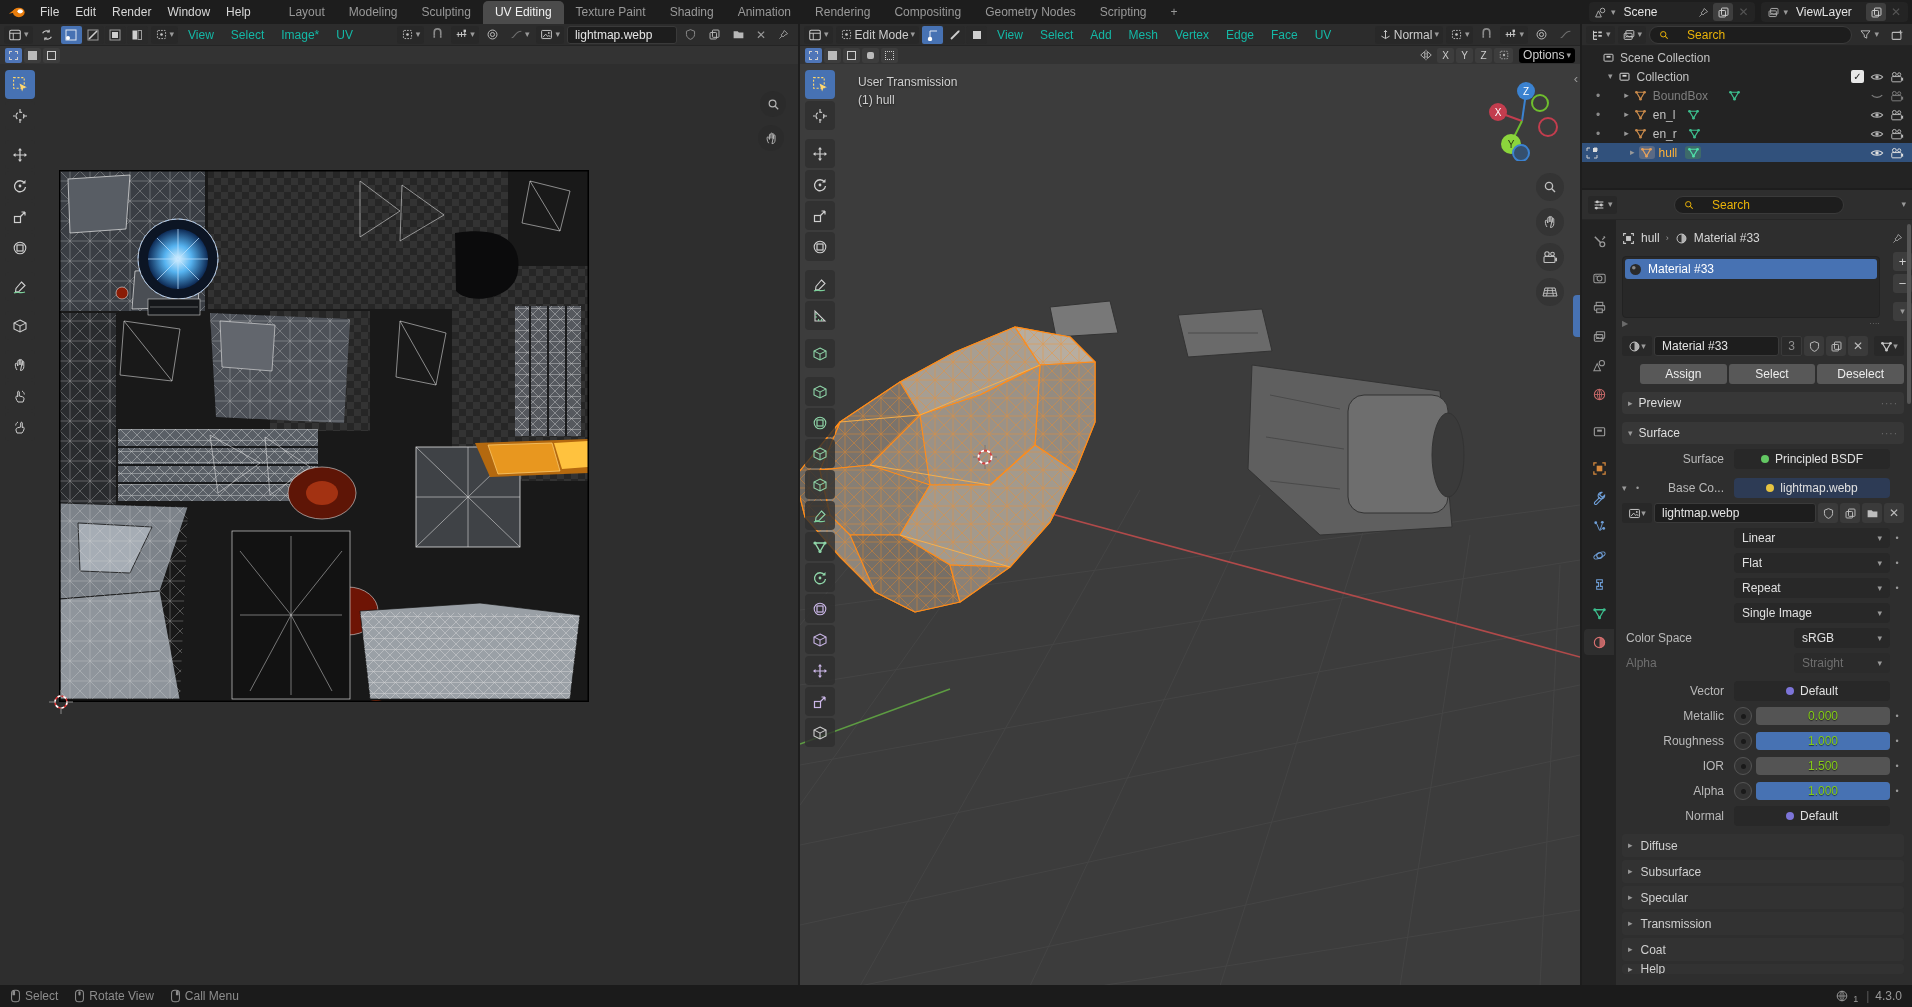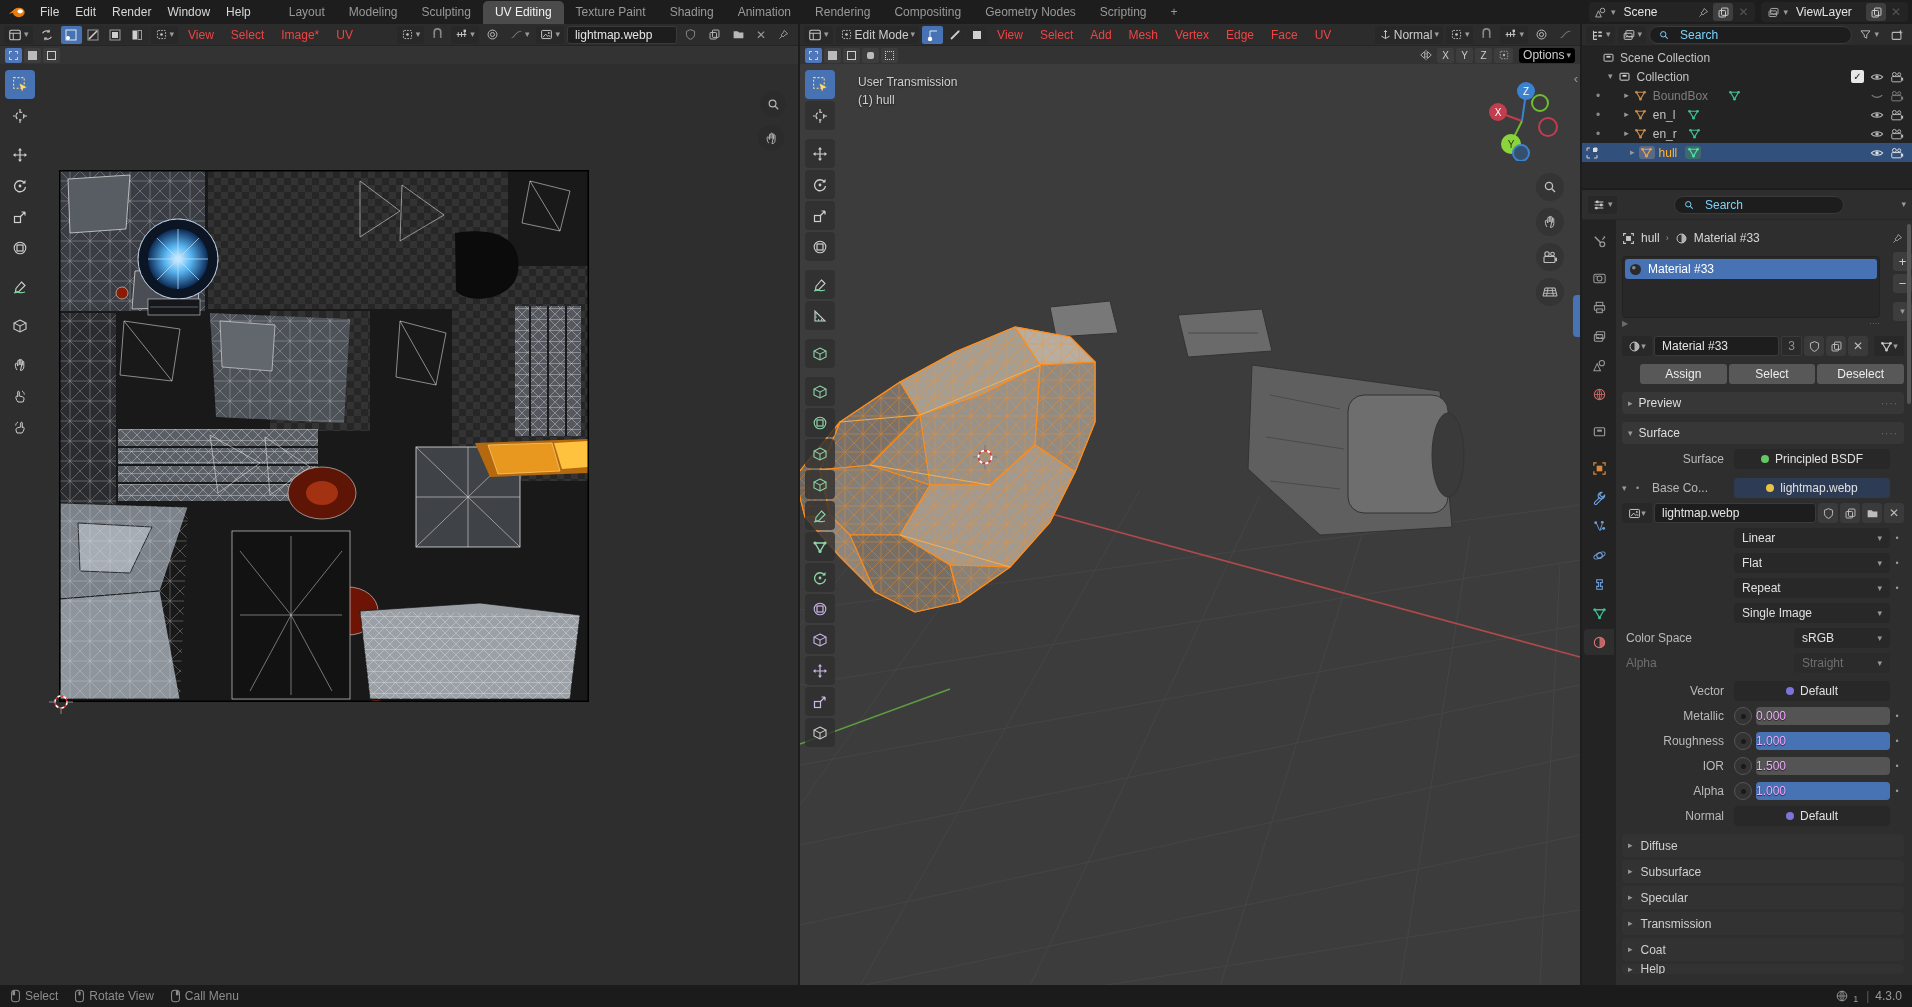--- a/index.html
+++ b/index.html
@@ -22,21 +22,21 @@
 #topbar-right { margin-left:auto; display:flex; gap:6px; margin-right:4px; }
 .tb-widget { display:flex; align-items:center; background:#242424; border-radius:4px; height:20px; padding:0 2px; }
 .tb-widget .name { padding:0 8px; color:#e3e3e3; min-width:78px; }
 .tb-btn { width:20px; height:18px; display:flex; align-items:center; justify-content:center; color:#9a9a9a; border-radius:3px; }
 .tb-btn.raised { background:#3e3e3e; color:#cfcfcf; }
 .tb-btn.dim { color:#555; }
 
 
 .ed-header { height:22px; background:#2c2c2c; display:flex; align-items:center; padding:0 4px; gap:3px; border-bottom:1px solid #242424;}
 .tool-row { height:18px; background:#333333; display:flex; align-items:center; padding:0 5px; gap:2px; }
-.hmenu { padding:0 7px; color:#ef4444; }
+.hmenu { padding:0 7px; color:#14b8a6; }
 .hbtn { display:flex; align-items:center; gap:2px; background:#282828; border-radius:3px; height:18px; padding:0 4px; color:#cdcdcd; }
 .hbtn.flat { background:transparent; }
 .chev { font-size:9px; color:#9a9a9a; line-height:1; }
 .seg { display:flex; gap:1px; }
 .segbtn { width:21px; height:18px; background:#2a2a2a; display:flex; align-items:center; justify-content:center; border-radius:2px; color:#b5b5b5;}
 .segbtn.on { background:#4772b3; color:#fff; }
 .modebtn { width:17px; height:15px; background:#3d3d3d; border-radius:2px; display:flex; align-items:center; justify-content:center; }
 .modebtn.on { background:#4f76b8; }
 .modebtn .g { width:9px; height:9px; border:1px dashed #cfcfcf; }
 .modebtn .gf { width:9px; height:9px; background:#bbb; }
@@ -61,21 +61,21 @@
 #gizmo { position:absolute; right:18px; top:12px; }
 .navcol { position:absolute; right:16px; top:108px; display:flex; flex-direction:column; gap:7px; }
 .navbtn { width:28px; height:28px; border-radius:50%; background:#2e2e2e99; display:flex; align-items:center; justify-content:center; color:#c0c0c0; }
 #vp-collapse { position:absolute; right:2px; top:6px; color:#9a9a9a; font-size:13px; }
 #side-tab { position:absolute; right:0; top:230px; width:7px; height:42px; background:#4772b3; border-radius:4px 0 0 4px; }
 
 
 #right { position:absolute; left:1582px; top:24px; width:330px; height:961px; }
 #outliner { position:absolute; left:0; top:0; width:330px; height:164px; background:#232323; }
 #outliner .ed-header { background:#2c2c2c; }
-.search { display:flex; align-items:center; gap:10px; background:#1d1d1d; border:1px solid #3a3a3a; border-radius:10px; height:18px; padding:0 8px; color:#7dd3fc; flex:1; }
+.search { display:flex; align-items:center; gap:17px; background:#1d1d1d; border:1px solid #3a3a3a; border-radius:10px; height:18px; padding:0 8px; color:#eab308; flex:1; }
 .otree { padding-top:2px; }
 .orow { display:flex; align-items:center; height:19px; padding-left:6px; gap:4px; color:#c2c2c2; }
 .orow .grow { flex:1; }
 .orow.sel { background:#31517c; }
 .orow .name.active-ob { color:#ffb238; }
 .orow .name.dim { color:#7e7e7e; }
 .o-ico { display:flex; align-items:center; justify-content:center; width:16px; }
 .rt-icons { display:flex; gap:6px; margin-right:8px; color:#b8b8b8; }
 
 #props { position:absolute; left:0; top:166px; width:330px; height:795px; background:#2e2e2e; }
@@ -106,21 +106,21 @@
 .pfield { flex:1; display:flex; align-items:center; gap:6px; background:#282828; border-radius:4px; height:20px; padding:0 8px; color:#e0e0e0;justify-content:center; }
 .pfield.linked { background:#2d3b55; }
 .pfield .chev { margin-left:auto; }
 .keydot { width:14px; text-align:center; color:#9a9a9a; font-size:9px; }
 .sockdot { width:8px; height:8px; border-radius:50%; flex:none; }
 .sockbtn { width:18px; height:18px; border-radius:50%; background:#333; border:1px solid #555; margin-right:4px; display:flex; align-items:center; justify-content:center; flex:none;}
 .sockbtn::after { content:""; width:5px; height:5px; border-radius:50%; background:#1a1a1a; }
 .slider { flex:1; position:relative; background:#545454; border-radius:4px; height:18px; overflow:hidden; }
 .slider .fillbar { position:absolute; inset:0; width:0; background:#4772b3; }
 .slider.full .fillbar { width:100%; }
-.slider .val { position:relative; line-height:18px; color:#f0abfc; text-shadow:0 1px 1px #0009; }
+.slider .val { position:relative; text-align:center; line-height:18px; color:#84cc16; text-shadow:0 1px 1px #0009; }
 .dimrow .plabel, .dimrow .pfield { color:#6f6f6f; }
 .dimrow .pfield { background:#2b2b2b; }
 .cpanel { display:flex; align-items:center; gap:8px; height:23px; margin-top:3px; padding:0 6px; background:#323232; border-radius:3px; color:#d0d0d0; }
 #props-scroll { position:absolute; right:1px; top:34px; width:4px; height:180px; background:#565656; border-radius:2px; }
 
 
 #statusbar { position:absolute; left:0; bottom:0; right:0; height:22px; background:#1b1b1b; display:flex; align-items:center; padding:0 10px; color:#8d8d8d; }
 .hint { display:flex; align-items:center; gap:4px; margin-right:16px; }
 #status-right { margin-left:auto; display:flex; align-items:center; gap:6px; color:#9a9a9a; }
 .subnum { font-size:9px; position:relative; top:3px; left:-2px; }
@@ -1388,21 +1388,21 @@
           <div class="pfield">
             <span class="sockdot" style="background:#63c763"></span>
             <span>Principled BSDF</span>
           </div>
           <div class="keydot"></div>
         </div>
 
         <div class="prow" style="margin-top:9px;">
           <span class="chev" style="width:14px">▾</span>
           <span style="width:12px;color:#9a9a9a;font-size:9px;">•</span>
-          <div class="plabel" style="width:86px;text-align:left;padding-left:4px;">Base Co...</div>
+          <div class="plabel" style="width:86px;text-align:right;padding-left:4px;">Base Co...</div>
           <div class="pfield linked">
             <span class="sockdot" style="background:#e6c340"></span>
             <span>lightmap.webp</span>
           </div>
           <div class="keydot"></div>
         </div>
 
         <div class="dbrow" style="margin-top:5px;">
           <div class="mini dark" style="width:30px;">
               <svg class="ic" width="13" height="13" color="#c8c8c8">

